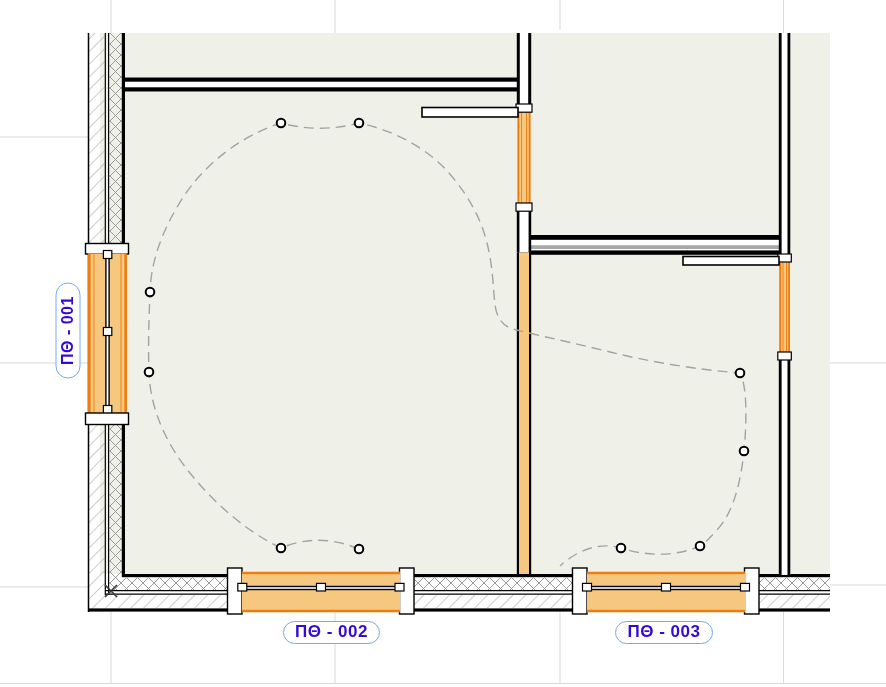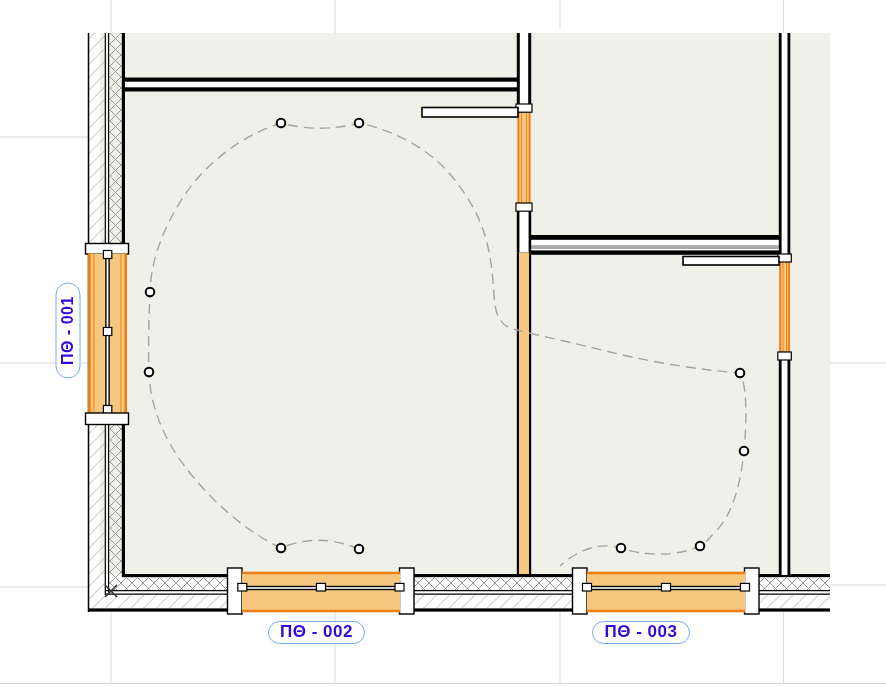--- a/index.html
+++ b/index.html
@@ -5,22 +5,22 @@
   html,body{margin:0;padding:0;background:#fff;}
   #canvas{position:relative;width:886px;height:687px;background:#ffffff;overflow:hidden;
           font-family:"Liberation Sans",sans-serif;}
   #plan-svg{position:absolute;left:0;top:0;}
   .win-label{position:absolute;box-sizing:border-box;background:#ffffff;
     border:1.5px solid #74A9F5;border-radius:14px;color:#3408DA;
     font-weight:bold;font-size:17px;line-height:20px;text-align:center;
     letter-spacing:0.5px;white-space:nowrap;}
   #label-001{left:19.5px;top:317.5px;width:96px;height:25px;line-height:22px;
     transform:rotate(-90deg);font-size:16px;}
-  #label-002{left:268px;top:620.5px;width:97px;height:23px;}
-  #label-003{left:592px;top:620.5px;width:98px;height:23px;}
+  #label-002{left:283px;top:620.5px;width:97px;height:23px;}
+  #label-003{left:615px;top:620.5px;width:98px;height:23px;}
 </style>
 </head>
 <body>
 
 <div id="canvas">
 <svg id="plan-svg" width="886" height="687" viewBox="0 0 886 687">
   <defs>
     <pattern id="pDiag" patternUnits="userSpaceOnUse" width="9" height="9" patternTransform="rotate(45)">
       <line x1="0" y1="0" x2="0" y2="9" stroke="#9B9B9B" stroke-width="1"></line>
     </pattern>

